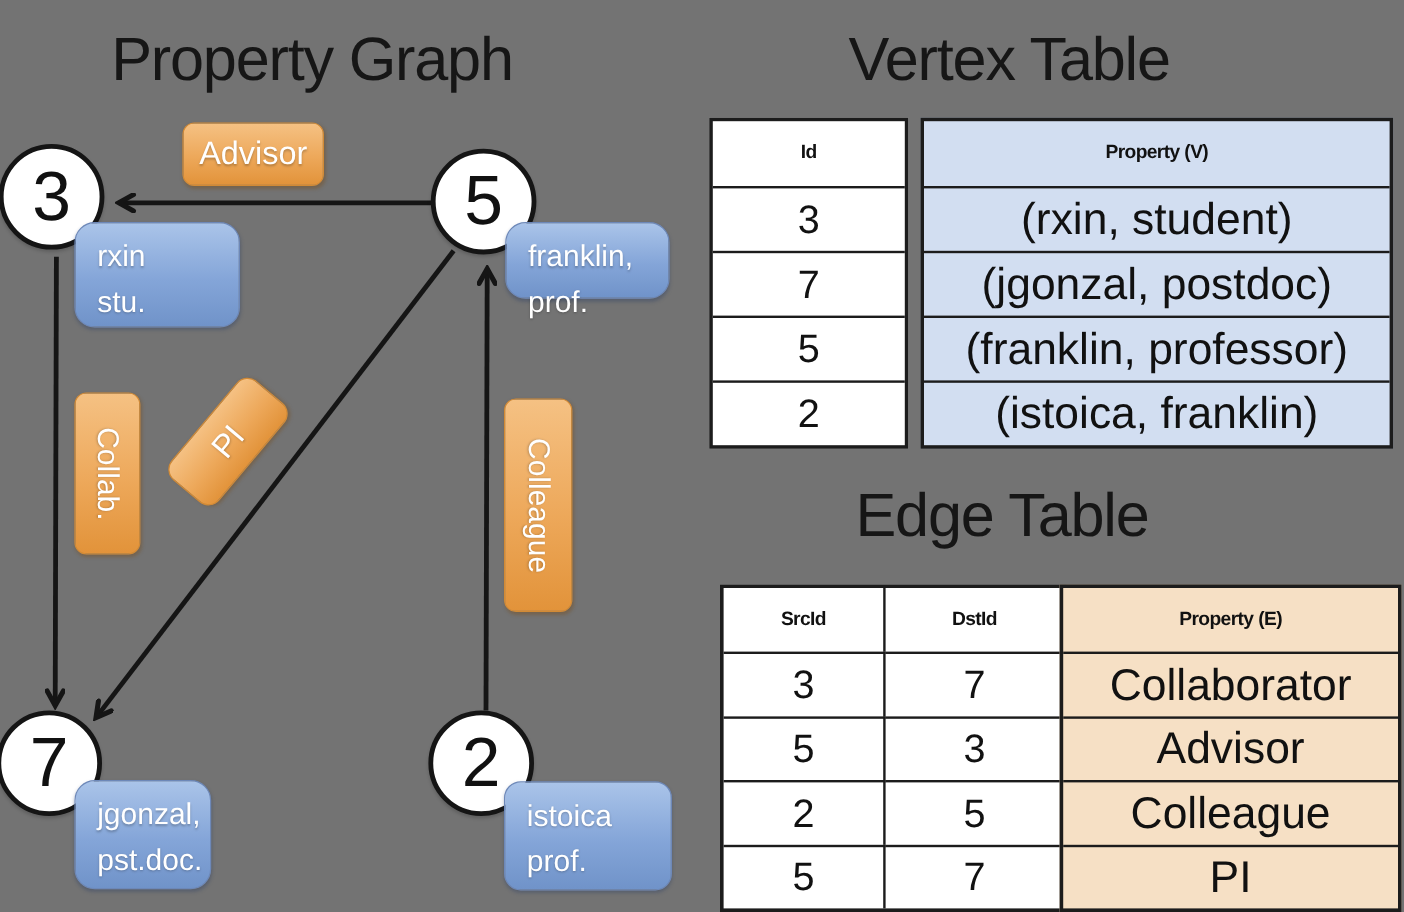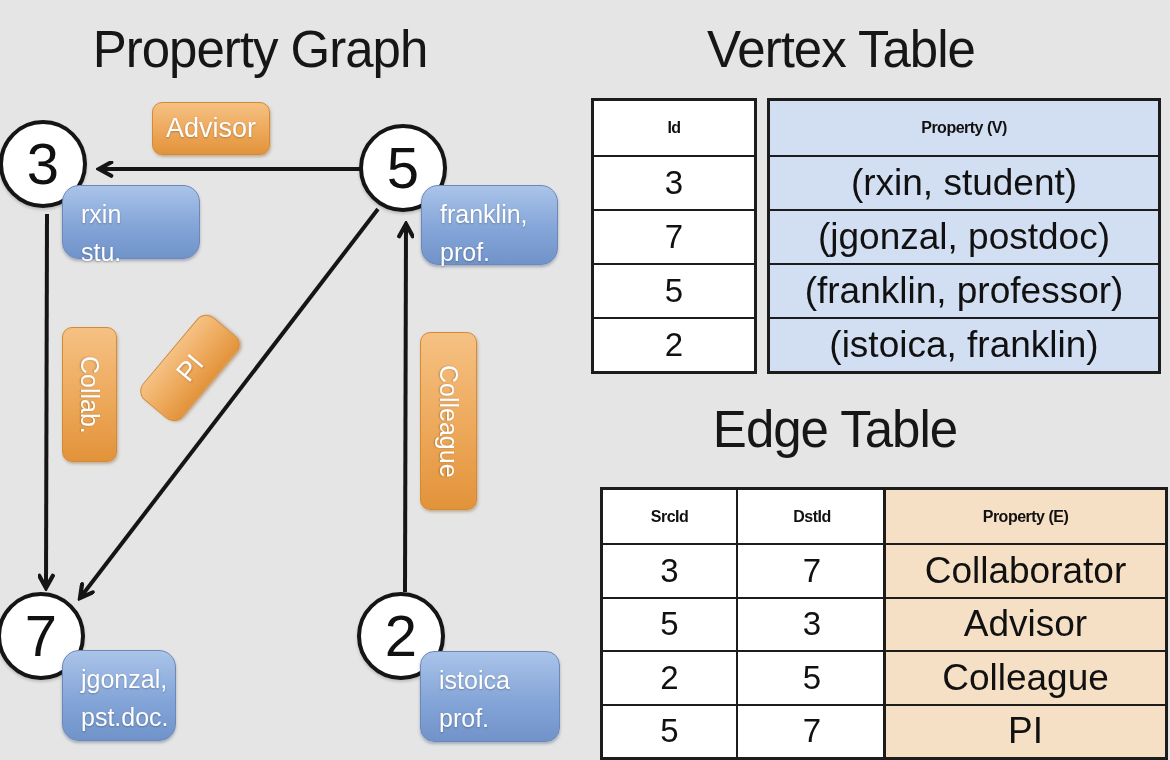--- a/index.html
+++ b/index.html
@@ -1,17 +1,17 @@
 <!DOCTYPE html>
 <html><head>
 <meta charset="utf-8">
 <style>
   * { margin:0; padding:0; box-sizing:border-box; }
   body { background:#ffffff; font-family:"Liberation Sans", sans-serif; }
-  .stage { position:relative; width:1170px; height:760px; background:#e5e5e5; overflow:hidden; }
+  .stage { position:relative; width:1170px; height:760px; background:#737373; overflow:hidden; }
 
   .big-title {
     position:absolute; text-align:center; color:#161616;
     font-size:51px; letter-spacing:-1px; white-space:nowrap;
   }
   #title-graph  { left:0px;   top:20px;  width:520px; }
   #title-vertex { left:591px; top:20px;  width:500px; }
   #title-edge   { left:585px; top:400px; width:500px; }
 
   
@@ -32,22 +32,22 @@
 
   
   .vbox {
     position:absolute; z-index:4; border-radius:17px;
     background:linear-gradient(180deg,#aac4e9 0%, #84a5d8 55%, #7093c9 100%);
     border:1px solid #6d88b8;
     box-shadow:0 2px 3px rgba(40,60,100,0.35);
     color:#ffffff; font-size:25px; line-height:1.5;
     padding:10px 0 0 18px; text-shadow:0 1px 2px rgba(0,0,0,0.25);
   }
-  #vbox-rxin     { left:62px;  top:185px; width:138px; height:74px; }
-  #vbox-franklin { left:421px; top:185px; width:137px; height:80px; }
+  #vbox-rxin     { left:62px;  top:185px; width:138px; height:88px; }
+  #vbox-franklin { left:421px; top:185px; width:137px; height:64px; }
   #vbox-jgonzal  { left:62px;  top:650px; width:114px; height:91px; }
   #vbox-istoica  { left:420px; top:651px; width:140px; height:91px;border-radius:14px; }
 
   
   .ebox {
     position:absolute; z-index:2; border-radius:10px;
     background:linear-gradient(180deg,#f5c183 0%, #eda85a 55%, #e2933a 100%);
     border:1px solid #d28a35;
     box-shadow:1px 2px 3px rgba(120,70,10,0.35);
     color:#ffffff; display:flex; align-items:center; justify-content:center;

